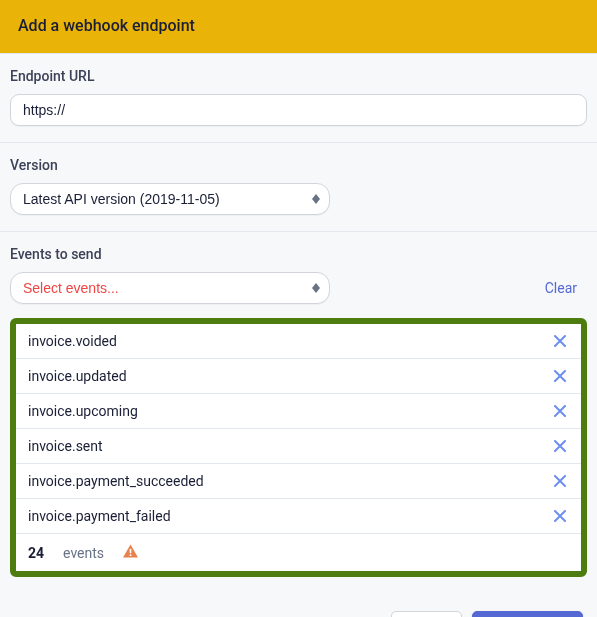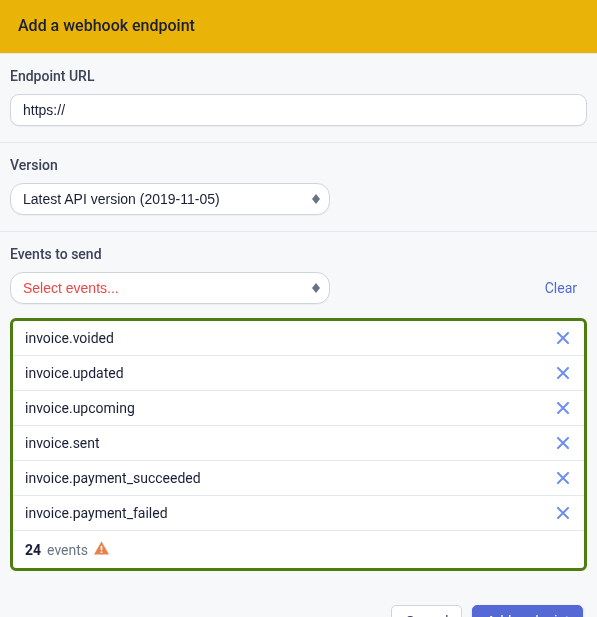--- a/index.html
+++ b/index.html
@@ -75,21 +75,21 @@
       align-items: center;
     }
     .clear-link {
       color: #5469d4;
       font-size: 14px;
       cursor: pointer;
       margin-right: 10px;
     }
     .event-list {
       margin-top: 14px;
-      border: 3px solid #4d7c0f;
+      border: 6px solid #4d7c0f;
       border-radius: 6px;
       background: #fff;
       overflow: hidden;
     }
     .event-row {
       display: flex;
       justify-content: space-between;
       align-items: center;
       padding: 8px 12px;
       border-bottom: 1px solid #e3e8ee;
@@ -102,21 +102,21 @@
       display: flex;
       align-items: center;
       justify-content: center;
       width: 18px;
       height: 18px;
     }
     .remove-btn svg { width: 12px; height: 12px; }
     .summary-row {
       display: flex;
       align-items: center;
-      gap: 6px;
+      gap: 19px;
       padding: 10px 12px;
     }
     .summary-count { font-weight: 700; color: #1a1f36; }
     .summary-label { color: #697386; }
     .warning-icon svg { width: 15px; height: 14px; }
     .footer {
       display: flex;
       justify-content: flex-end;
       gap: 10px;
       padding: 18px 14px;

